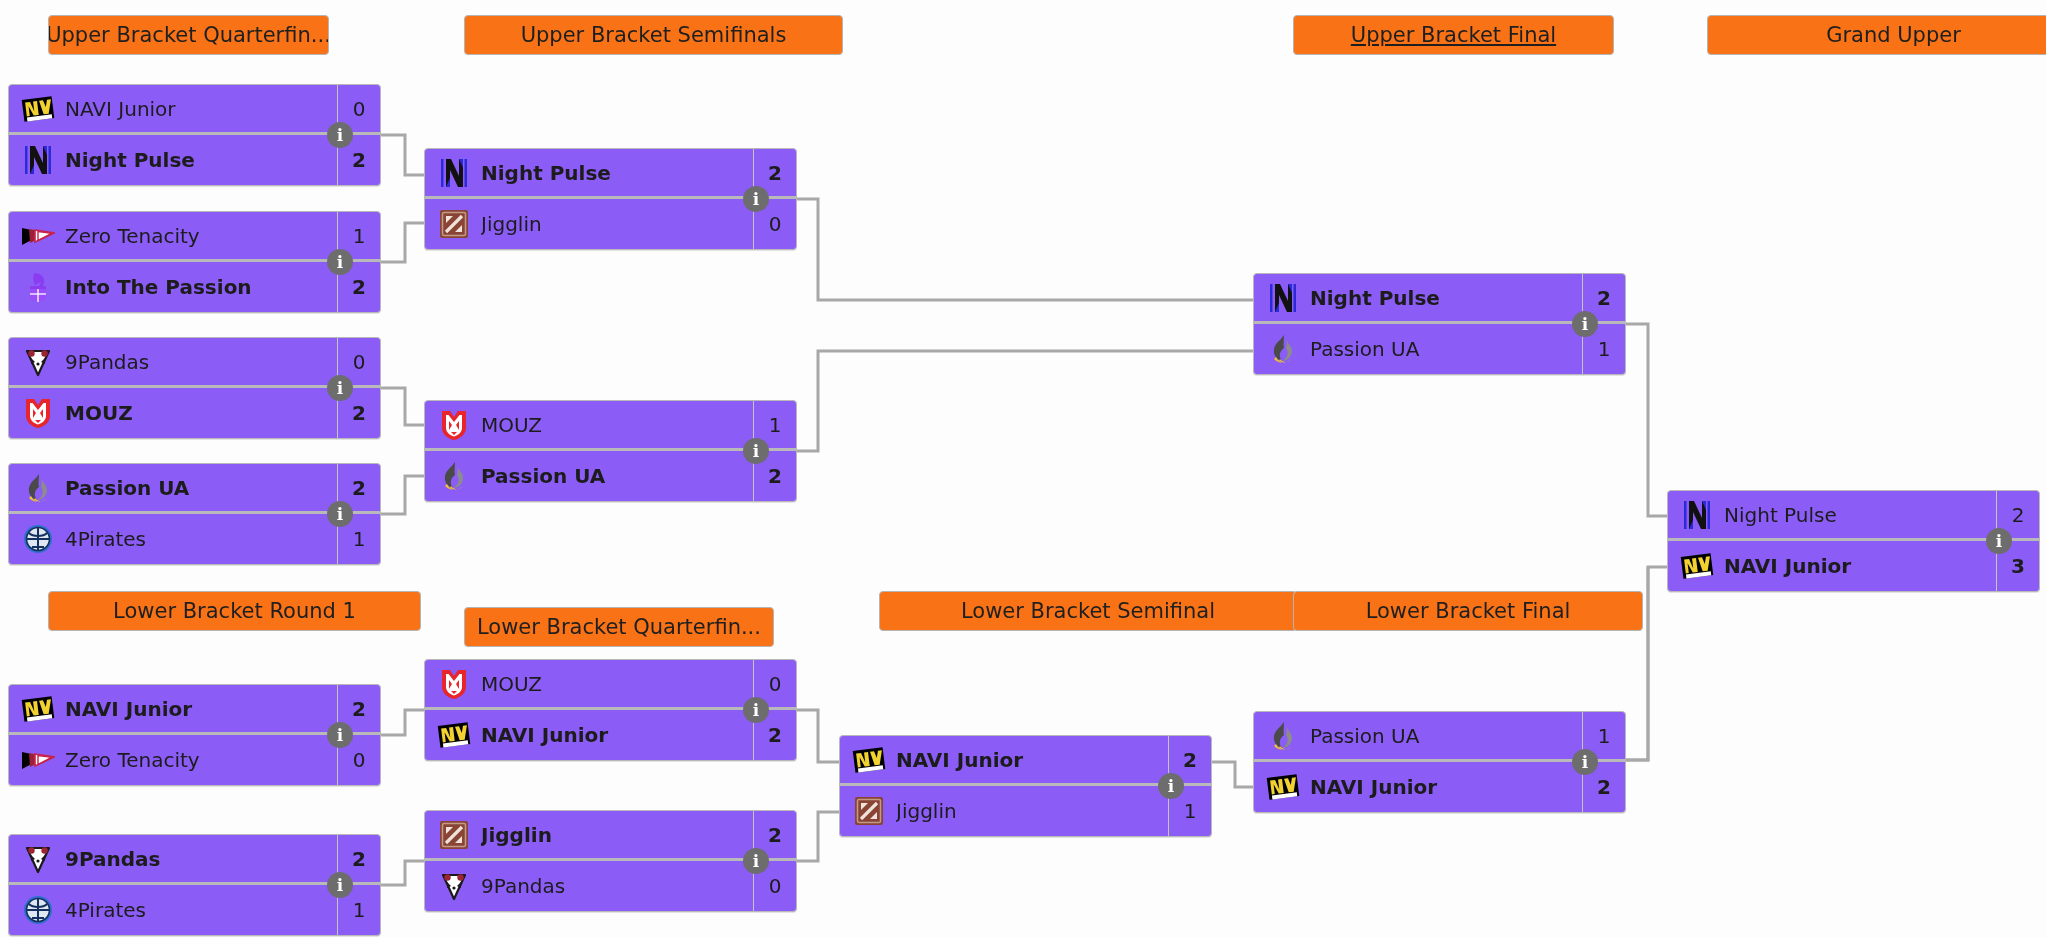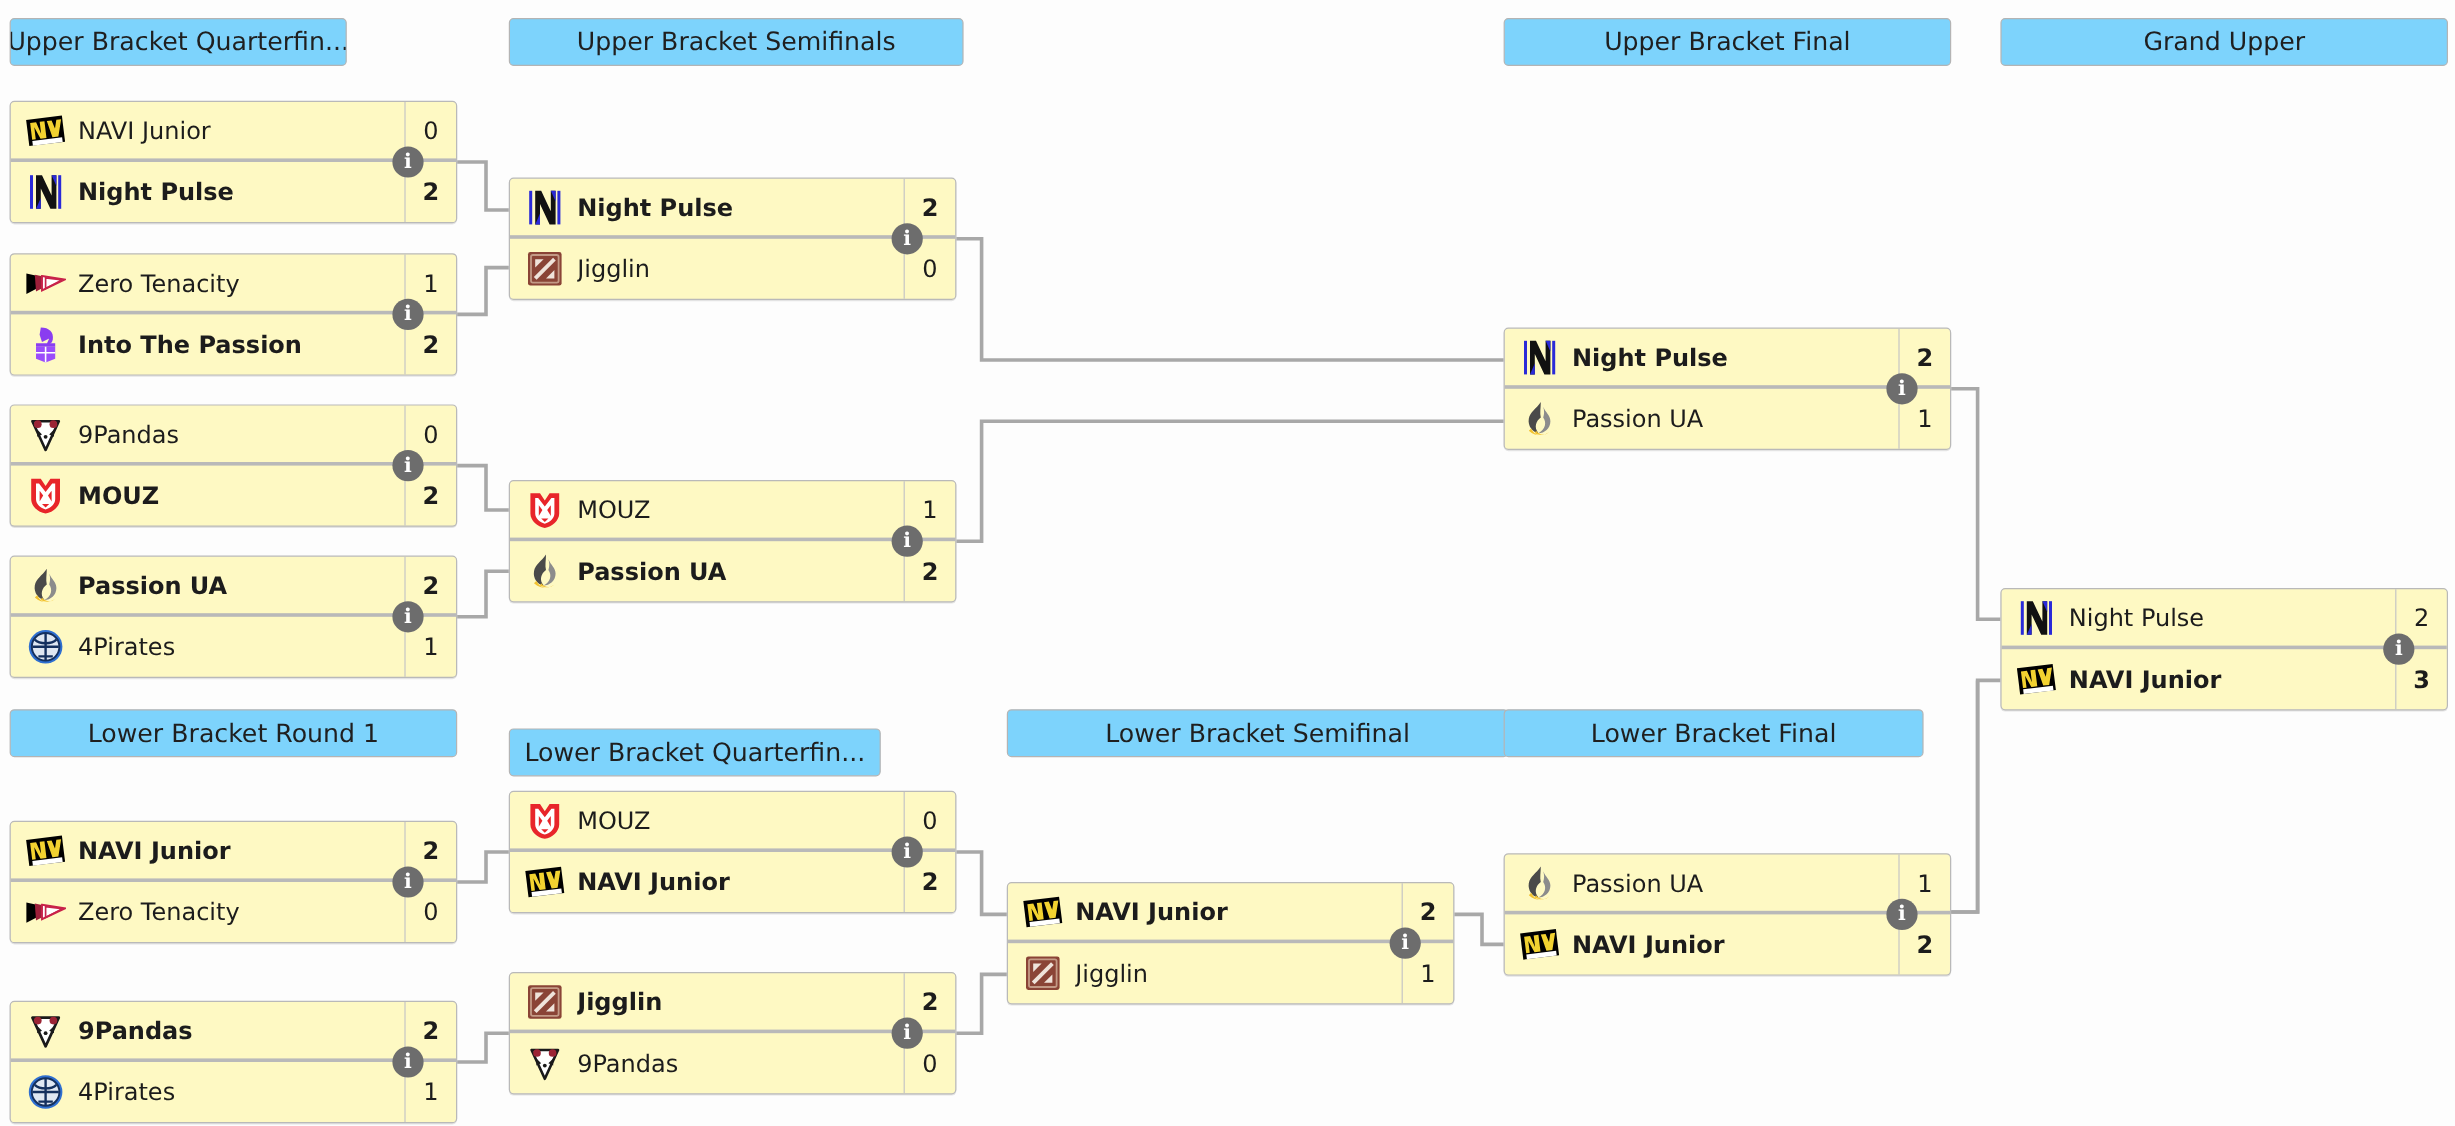--- a/index.html
+++ b/index.html
@@ -28,39 +28,40 @@
     width: 2046px; height: 938px;
     pointer-events: none;
     z-index: 1;
   }
 
   
   .round-header {
     position: absolute;
     box-sizing: border-box;
     height: 40px;
-    background: #7dd3fc;
+    background: #f97316;
     border: 1px solid #b4b4b4;
     border-radius: 4px;
     display: flex;
     align-items: center;
     justify-content: center;
     color: #1f1f1f;
     font-size: 21px;
     font-weight: 400;
     white-space: nowrap;
     overflow: hidden;
     z-index: 3;
+    margin-left: 40px;
   }
 
   
   .match {
     position: absolute;
     box-sizing: border-box;
-    background: #fef9c3;
+    background: #8b5cf6;
     border: 1px solid #b9b9b9;
     border-radius: 4px;
     z-index: 4;
     box-shadow: 0 1px 0 rgba(0,0,0,0.10);
   }
   .match-row {
     box-sizing: border-box;
     height: 50px;
     display: flex;
     align-items: center;
@@ -144,21 +145,21 @@
       </g>
   </svg>
 
   <div id="headers-layer">
       <div class="round-header" style="left: 8px; top: 15px; width: 281px;">
         <span>Upper Bracket Quarterfin...</span>
       </div>
       <div class="round-header" style="left: 424px; top: 15px; width: 379px;">
         <span>Upper Bracket Semifinals</span>
       </div>
-      <div class="round-header" style="left: 1253px; top: 15px; width: 373px;">
+      <div class="round-header" style="left: 1253px; top: 15px; width: 321px; text-decoration: underline;">
         <span>Upper Bracket Final</span>
       </div>
       <div class="round-header" style="left: 1667px; top: 15px; width: 373px;">
         <span>Grand Upper</span>
       </div>
       <div class="round-header" style="left: 8px; top: 591px; width: 373px; text-align: center;">
         <span>Lower Bracket Round 1</span>
       </div>
       <div class="round-header" style="left: 424px; top: 607px; width: 310px;">
         <span>Lower Bracket Quarterfin...</span>

